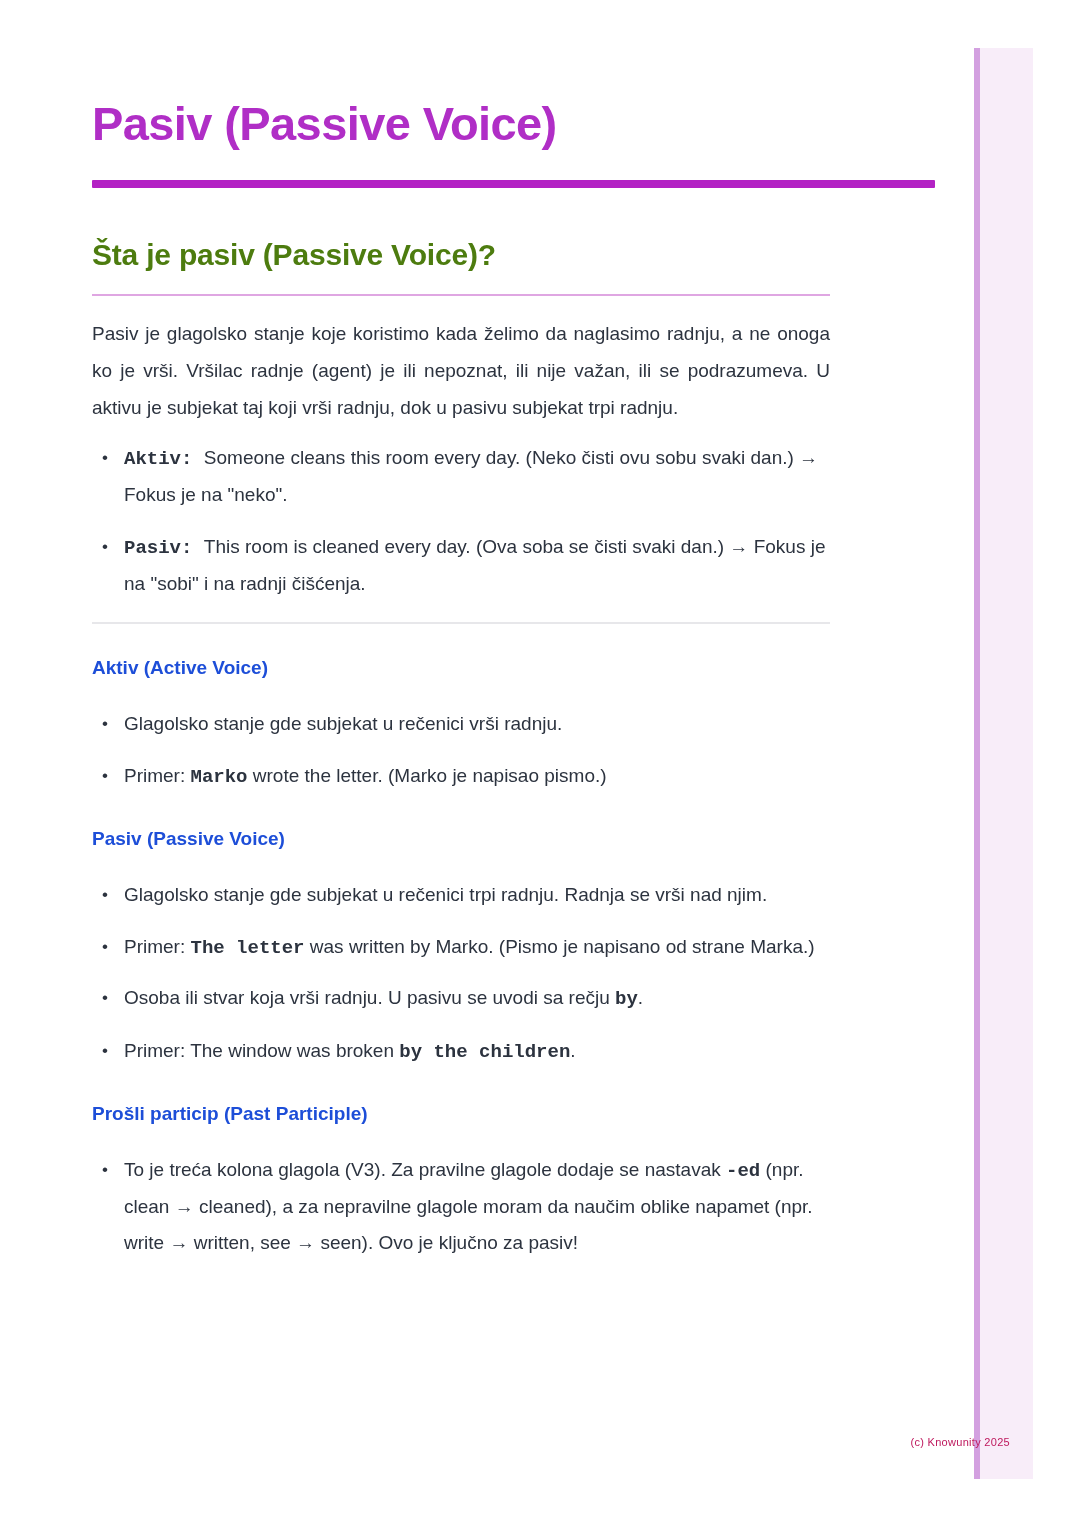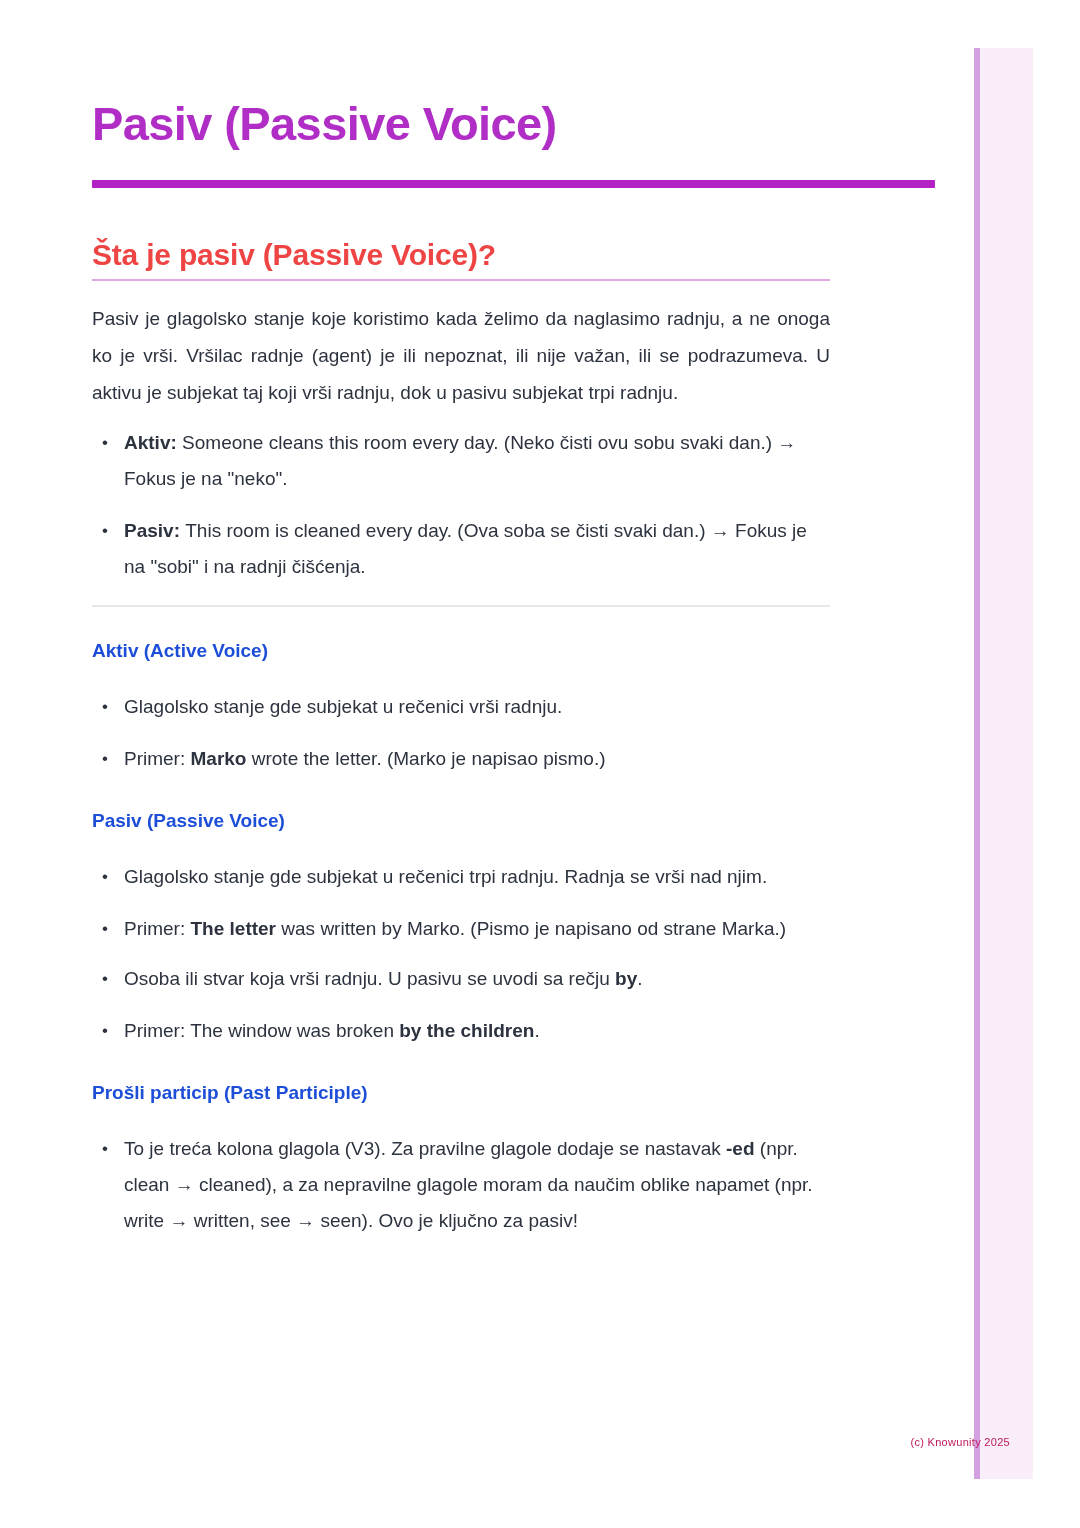--- a/index.html
+++ b/index.html
@@ -52,22 +52,22 @@
     width: 843px; height: 8px;
     background: #b322c4;
     border-radius: 1px;
   }
 
   .h2 {
     margin: 48px 0 0 0;
     font-size: 30px; line-height: 38px;
     font-weight: 700;
     letter-spacing: -0.2px;
-    color: #ef4444;
-    padding-bottom: 5px;
+    color: #4d7c0f;
+    padding-bottom: 20px;
     border-bottom: 2px solid #dfa6e2;
   }
 
   .para {
     margin: 19px 0 0 0;
     font-size: 19px; line-height: 37px;
     text-align: justify;
     color: #2c333f;
   }
 
@@ -99,21 +99,21 @@
   }
 
   .h3 {
     margin: 32px 0 0 0;
     font-size: 19px; line-height: 24px;
     font-weight: 700;
     color: #1d4ed8;
   }
   .h3 + ul.bullets { margin-top: 26px; }
 
-  b, .seg-b { font-weight: 700; }
+  b, .seg-b { font-weight: 700; font-family: Liberation Mono, monospace; }
   i, .seg-i { }
 </style>
 </head>
 <body>
 
 <div class="sidebar-accent"></div>
 
 <div class="watermark">(c) Knowunity 2025</div>
 
 <div class="content">

